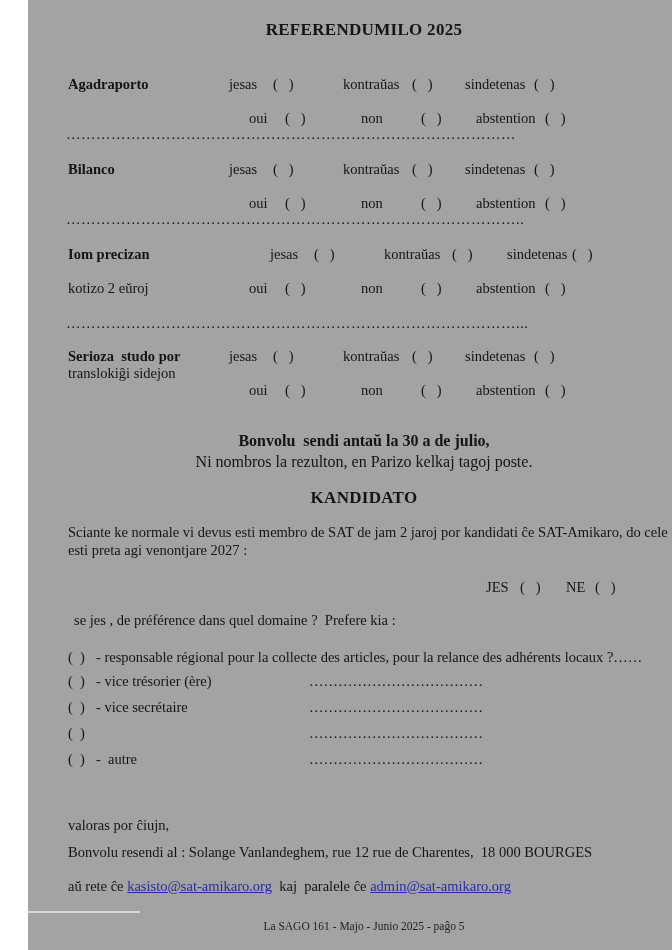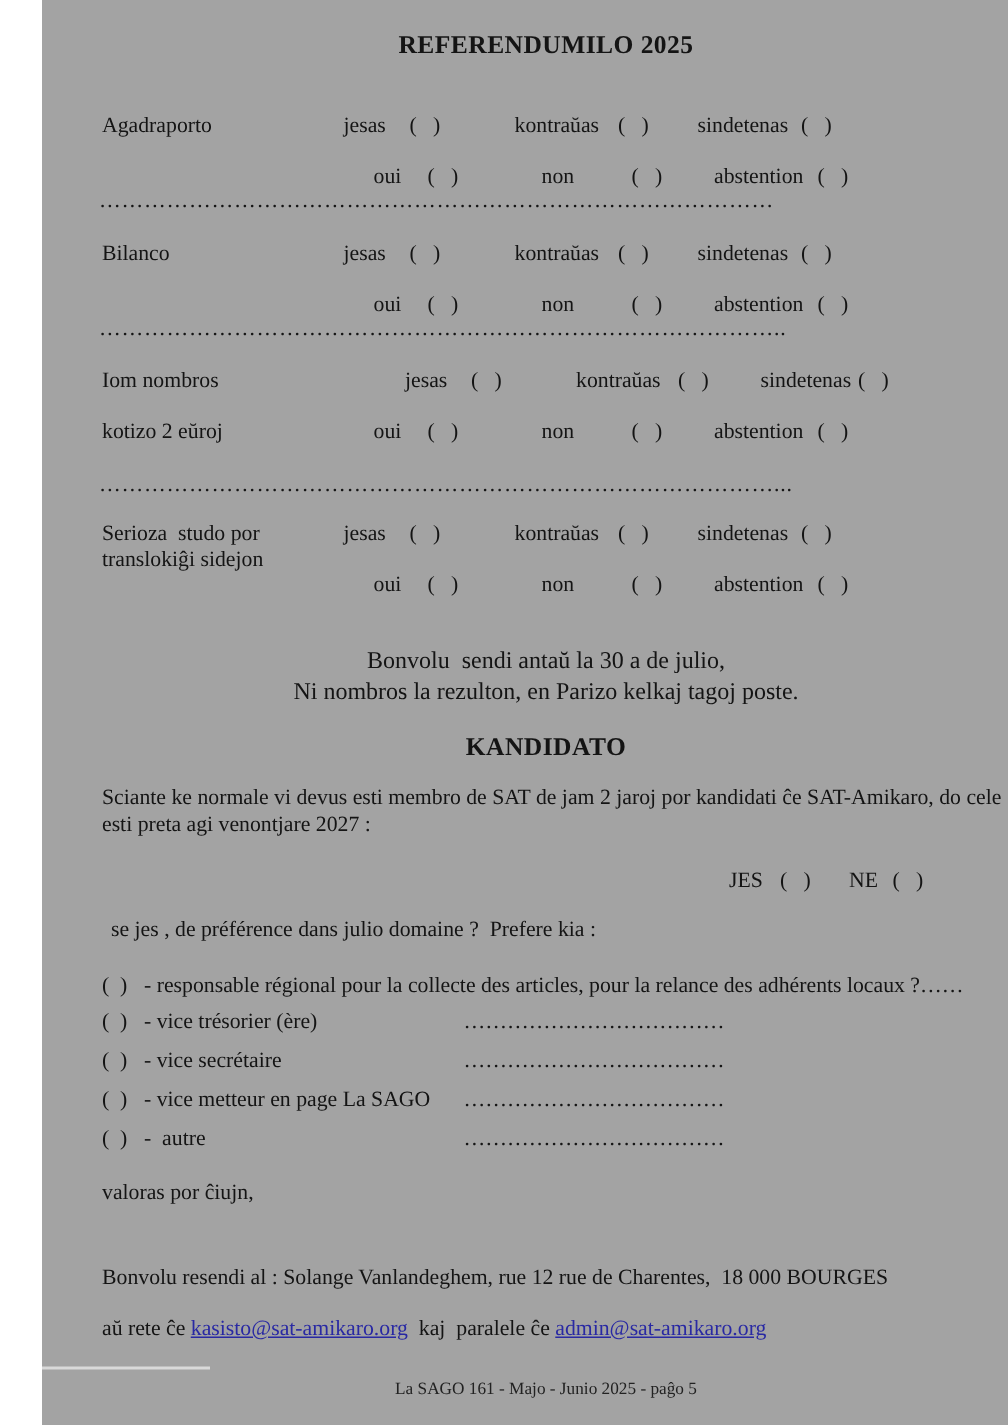--- a/index.html
+++ b/index.html
@@ -3,21 +3,21 @@
 <meta charset="utf-8">
 <style>
   html,body{margin:0;padding:0;background:#ffffff;}
   .page{
     position:relative;width:672px;height:950px;background:#a3a3a3;
     font-family:"Liberation Serif", serif;font-size:14.5px;color:#141414;
     overflow:hidden;
     margin-left:28px;
   }
   .center{position:absolute;left:0;width:672px;text-align:center;white-space:pre;}
-  .b{font-weight:normal;}
+  .b{font-weight:bold;}
   .title-lg{font-size:17px;font-weight:bold;letter-spacing:0.3px;}
   .deadline{font-size:16px;}
   .row{position:absolute;left:0;top:0;width:672px;height:20px;}
   .row span{position:absolute;white-space:pre;top:0;}
   .t-title{left:40px;}
   
   .c-jes{left:201px;}  .c-jesp{left:245px;}
   .c-kon{left:315px;}  .c-konp{left:384px;}
   .c-sin{left:437px;}  .c-sinp{left:506px;}
   .c-oui{left:221px;text-align:center;}  .c-ouip{left:257px;}
@@ -76,21 +76,21 @@
     <span class="c-oui">oui</span>
     <span class="c-ouip">(   )</span>
     <span class="c-non">non</span>
     <span class="c-nonp">(   )</span>
     <span class="c-abs">abstention</span>
     <span class="c-absp">(   )</span>
   </div>
   <div class="dotline" style="top:211px">………………………………………………………………………………..</div>
 
   <div class="row sh" style="top:246px">
-    <span class="t-title b">Iom nombros</span>
+    <span class="t-title b">Iom precizan</span>
     <span class="c-jes">jesas</span>
     <span class="c-jesp">(   )</span>
     <span class="c-kon">kontraŭas</span>
     <span class="c-konp">(   )</span>
     <span class="c-sin">sindetenas</span>
     <span class="c-sinp">(   )</span>
   </div>
   <div class="row" style="top:280px">
     <span class="t-title">kotizo 2 eŭroj</span>
     <span class="c-oui">oui</span>
@@ -131,48 +131,47 @@
   <div class="flowline" style="top:524px">Sciante ke normale vi devus esti membro de SAT de jam 2 jaroj por kandidati ĉe SAT-Amikaro, do cele</div>
   <div class="flowline" style="top:542px">esti preta agi venontjare 2027 :</div>
 
   <div class="row" style="top:579px">
     <span style="left:458px">JES</span>
     <span style="left:492px">(   )</span>
     <span style="left:538px">NE</span>
     <span style="left:567px">(   )</span>
   </div>
 
-  <div class="flowline" style="top:612px;left:46px">se jes , de préférence dans julio domaine ?  Prefere kia :</div>
+  <div class="flowline" style="top:612px;left:46px">se jes , de préférence dans quel domaine ?  Prefere kia :</div>
 
   <div class="row" style="top:649px">
     <span style="left:40px">(  )</span>
     <span style="left:68px">- responsable régional pour la collecte des articles, pour la relance des adhérents locaux ?……</span>
   </div>
   <div class="row" style="top:673px">
     <span style="left:40px">(  )</span>
     <span style="left:68px">- vice trésorier (ère)</span>
     <span class="roledots" style="left:281px">………………………………</span>
   </div>
   <div class="row" style="top:699px">
     <span style="left:40px">(  )</span>
     <span style="left:68px">- vice secrétaire</span>
     <span class="roledots" style="left:281px">………………………………</span>
   </div>
   <div class="row" style="top:725px">
     <span style="left:40px">(  )</span>
-    <span style="left:68px">- vice metteur en page La SAGO</span>
     <span class="roledots" style="left:281px">………………………………</span>
   </div>
   <div class="row" style="top:751px">
     <span style="left:40px">(  )</span>
     <span style="left:68px">-  autre</span>
     <span class="roledots" style="left:281px">………………………………</span>
   </div>
 
-  <div class="flowline" style="top:787px">valoras por ĉiujn,</div>
+  <div class="flowline" style="top:817px">valoras por ĉiujn,</div>
 
   <div class="flowline" style="top:844px">Bonvolu resendi al : Solange Vanlandeghem, rue 12 rue de Charentes,  18 000 BOURGES</div>
 
   <div class="flowline" style="top:878px"><span>aŭ rete ĉe </span><a class="email">kasisto@sat-amikaro.org</a><span>  kaj  paralele ĉe </span><a class="email">admin@sat-amikaro.org</a></div>
 
   <div class="artifact" style="top:911px;left:0;width:112px;height:2px"></div>
 
   <div class="center footer" style="top:920px">La SAGO 161 - Majo - Junio 2025 - paĝo 5</div>
 
 </div>

